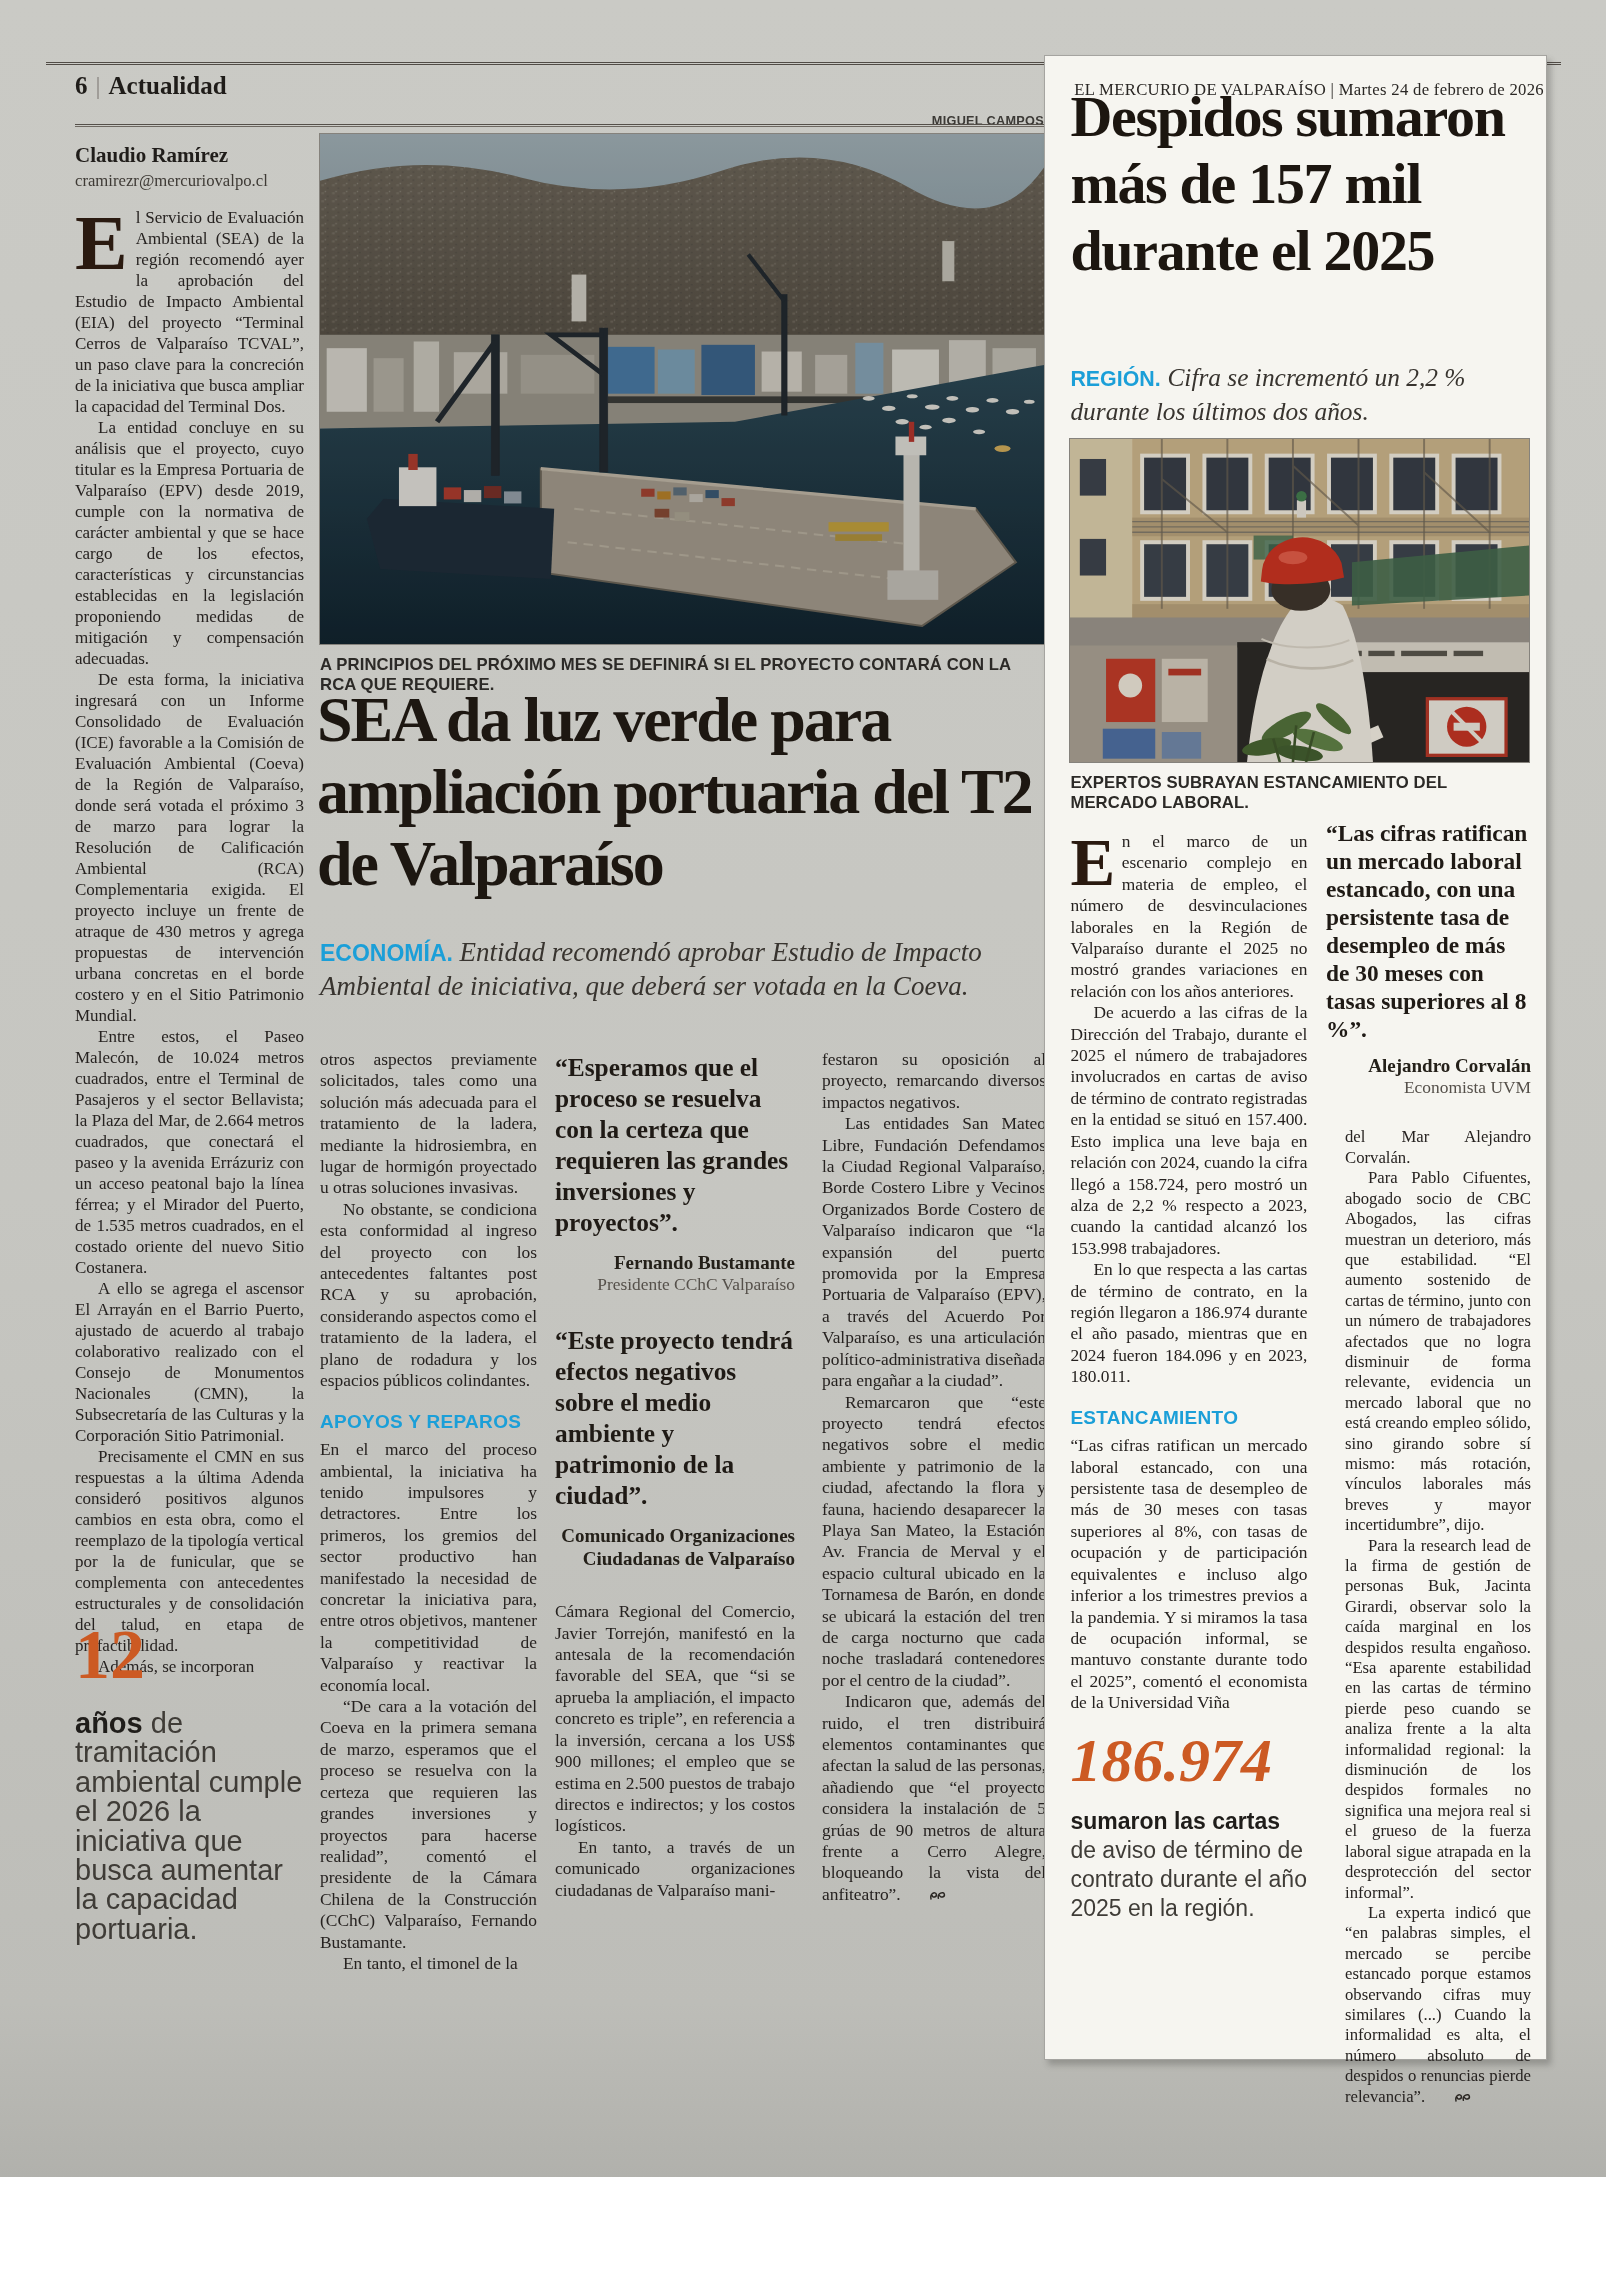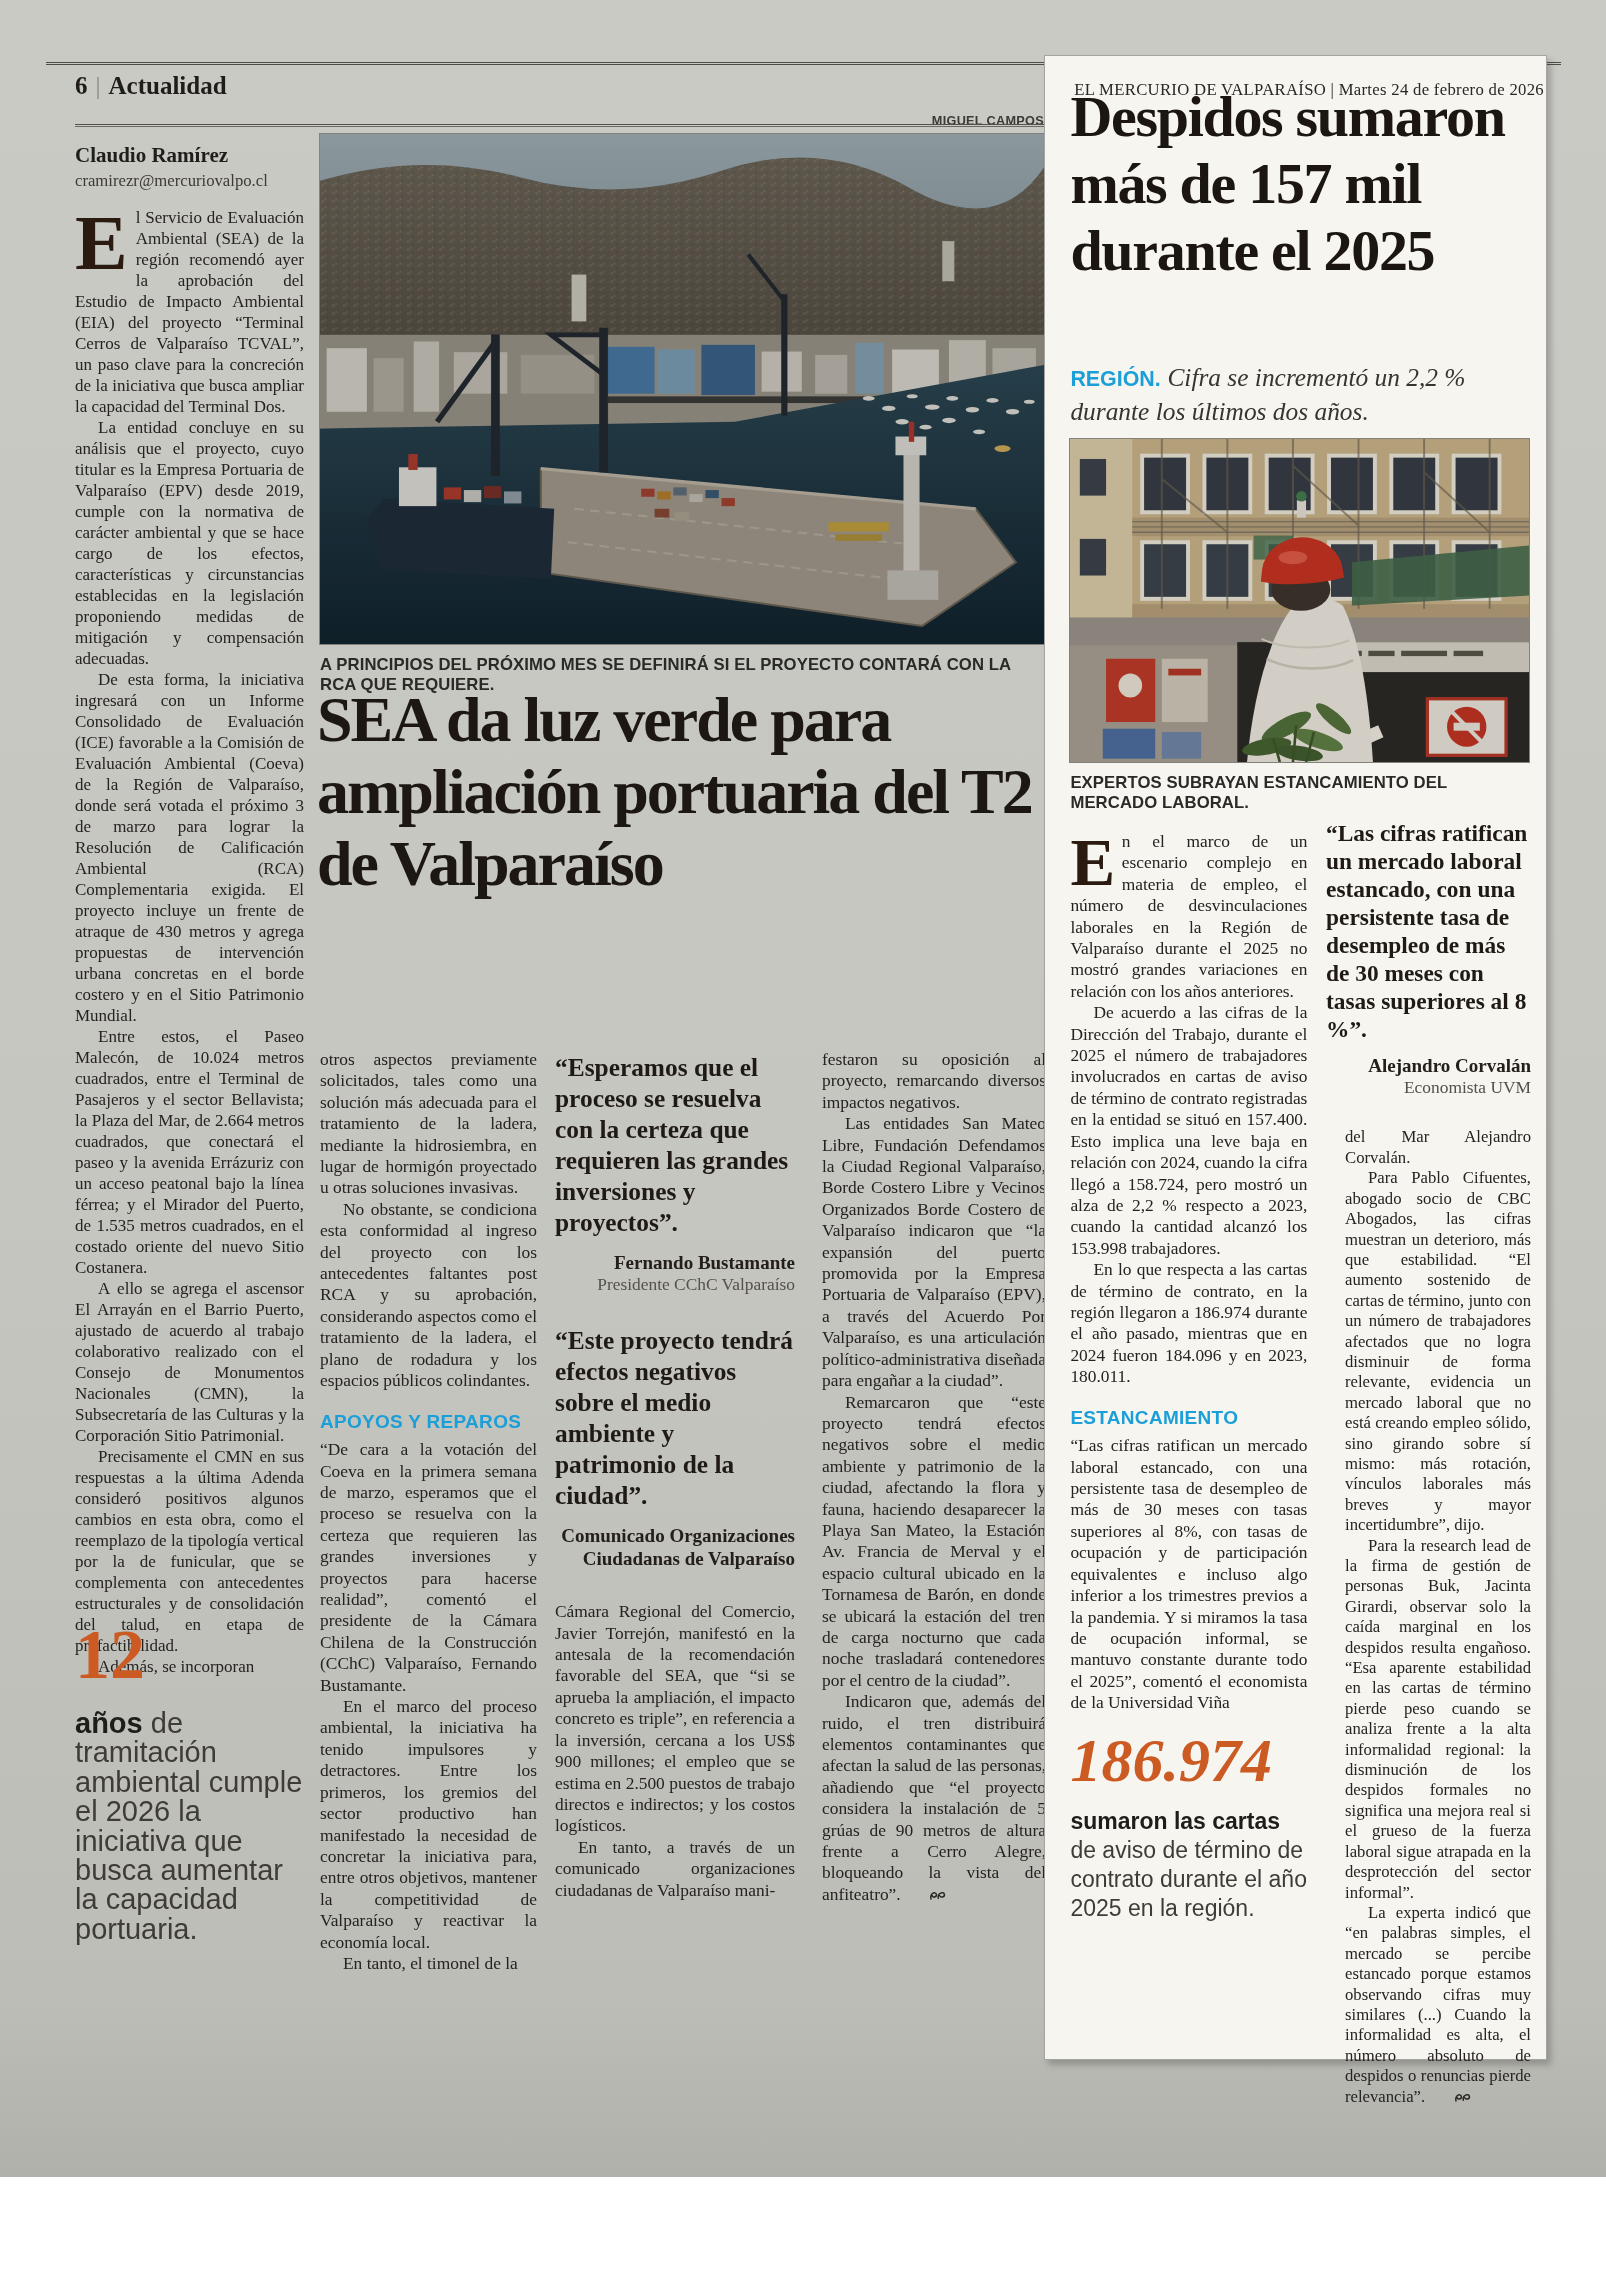--- a/index.html
+++ b/index.html
@@ -189,20 +189,23 @@
         <rect x="245" y="526" width="26" height="18" fill="#7c2f26"></rect>
           <rect x="275" y="534" width="26" height="18" fill="#98a2aa"></rect>
       </g>
       <rect x="0" y="0" width="1082" height="762" fill="#0b1118" opacity=".17"></rect>
     </svg>
   </div>
 
   <div class="abs caption main-caption">A PRINCIPIOS DEL PRÓXIMO MES SE DEFINIRÁ SI EL PROYECTO CONTARÁ CON LA RCA QUE REQUIERE.</div>
   <div class="abs main-headline">SEA da luz verde para ampliación portuaria del T2 de Valparaíso</div>
 
+  <div class="abs kicker main-kicker">
+    <span class="kicker-label">ECONOMÍA.</span><span class="kicker-text">Entidad recomendó aprobar Estudio de Impacto Ambiental de iniciativa, que deberá ser votada en la Coeva.</span>
+  </div>
 
   <div class="abs bcol left-col">
     <p class="drop">El Servicio de Evaluación Ambiental (SEA) de la región recomendó ayer la aprobación del Estudio de Impacto Ambiental (EIA) del proyecto “Terminal Cerros de Valparaíso TCVAL”, un paso clave para la concreción de la iniciativa que busca ampliar la capacidad del Terminal Dos.</p>
     <p>La entidad concluye en su análisis que el proyecto, cuyo titular es la Empresa Portuaria de Valparaíso (EPV) desde 2019, cumple con la normativa de carácter ambiental y que se hace cargo de los efectos, características y circunstancias establecidas en la legislación proponiendo medidas de mitigación y compensación adecuadas.</p>
     <p>De esta forma, la iniciativa ingresará con un Informe Consolidado de Evaluación (ICE) favorable a la Comisión de Evaluación Ambiental (Coeva) de la Región de Valparaíso, donde será votada el próximo 3 de marzo para lograr la Resolución de Calificación Ambiental (RCA) Complementaria exigida. El proyecto incluye un frente de atraque de 430 metros y agrega propuestas de intervención urbana concretas en el borde costero y en el Sitio Patrimonio Mundial.</p>
     <p>Entre estos, el Paseo Malecón, de 10.024 metros cuadrados, entre el Terminal de Pasajeros y el sector Bellavista; la Plaza del Mar, de 2.664 metros cuadrados, que conectará el paseo y la avenida Errázuriz con un acceso peatonal bajo la línea férrea; y el Mirador del Puerto, de 1.535 metros cuadrados, en el costado oriente del nuevo Sitio Costanera.</p>
     <p>A ello se agrega el ascensor El Arrayán en el Barrio Puerto, ajustado de acuerdo al trabajo colaborativo realizado con el Consejo de Monumentos Nacionales (CMN), la Subsecretaría de las Culturas y la Corporación Sitio Patrimonial.</p>
     <p>Precisamente el CMN en sus respuestas a la última Adenda consideró positivos algunos cambios en esta obra, como el reemplazo de la tipología vertical por la de funicular, que se complementa con antecedentes estructurales y de consolidación del talud, en etapa de prefactibilidad.</p>
     <p>Además, se incorporan</p>
   </div>
@@ -211,22 +214,22 @@
     <div class="fact-number">12</div>
     <div class="fact-text">
       <span class="fact-lead">años</span> <span>de tramitación ambiental cumple el 2026 la iniciativa que busca aumentar la capacidad portuaria.</span>
     </div>
   </div>
 
   <div class="abs bcol col-a">
     <p>otros aspectos previamente solicitados, tales como una solución más adecuada para el tratamiento de la ladera, mediante la hidrosiembra, en lugar de hormigón proyectado u otras soluciones invasivas.</p>
     <p>No obstante, se condiciona esta conformidad al ingreso del proyecto con los antecedentes faltantes post RCA y su aprobación, considerando aspectos como el tratamiento de la ladera, el plano de rodadura y los espacios públicos colindantes.</p>
     <h4 class="subhead">APOYOS Y REPAROS</h4>
+    <p>En el marco del proceso ambiental, la iniciativa ha tenido impulsores y detractores. Entre los primeros, los gremios del sector productivo han manifestado la necesidad de concretar la iniciativa para, entre otros objetivos, mantener la competitividad de Valparaíso y reactivar la economía local.</p>
     <p>“De cara a la votación del Coeva en la primera semana de marzo, esperamos que el proceso se resuelva con la certeza que requieren las grandes inversiones y proyectos para hacerse realidad”, comentó el presidente de la Cámara Chilena de la Construcción (CChC) Valparaíso, Fernando Bustamante.</p>
-    <p>En el marco del proceso ambiental, la iniciativa ha tenido impulsores y detractores. Entre los primeros, los gremios del sector productivo han manifestado la necesidad de concretar la iniciativa para, entre otros objetivos, mantener la competitividad de Valparaíso y reactivar la economía local.</p>
     <p>En tanto, el timonel de la</p>
   </div>
 
   <div class="abs bcol col-b">
     <div class="pull-quote">“Esperamos que el proceso se resuelva con la certeza que requieren las grandes inversiones y proyectos”.</div>
     <div class="q-author">Fernando Bustamante</div>
     <div class="q-role">Presidente CChC Valparaíso</div>
     <div class="pull-quote">“Este proyecto tendrá efectos negativos sobre el medio ambiente y patrimonio de la ciudad”.</div>
     <div class="q-author gap">Comunicado Organizaciones Ciudadanas de Valparaíso</div>
     <p class="after-quote">Cámara Regional del Comercio, Javier Torrejón, manifestó en la antesala de la recomendación favorable del SEA, que “si se aprueba la ampliación, el impacto concreto es triple”, en referencia a la inversión, cercana a los US$ 900 millones; el empleo que se estima en 2.500 puestos de trabajo directos e indirectos; y los costos logísticos.</p>

